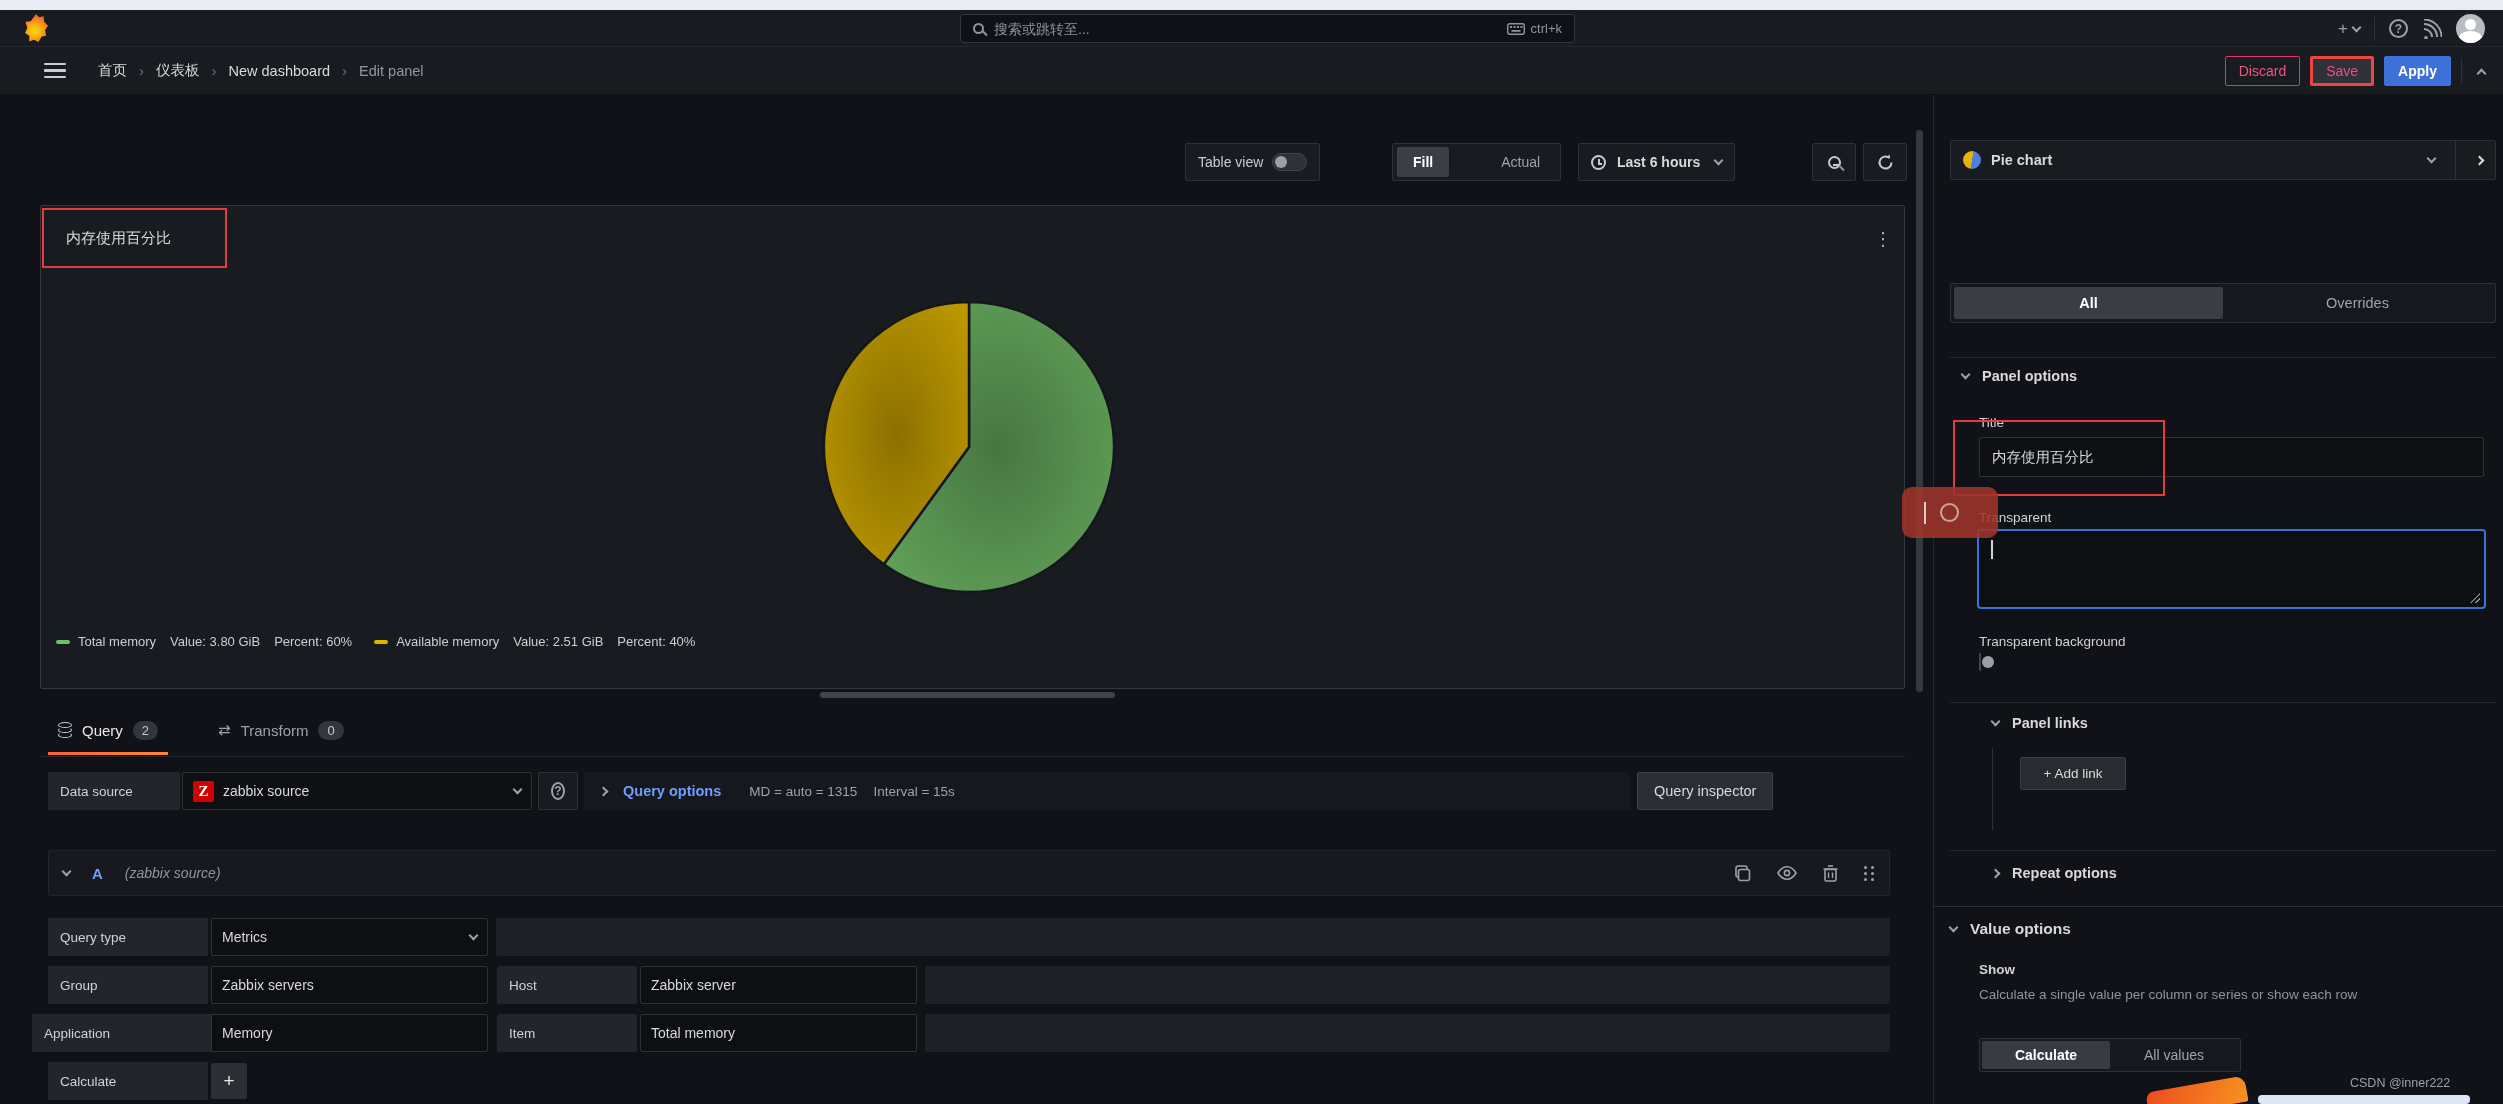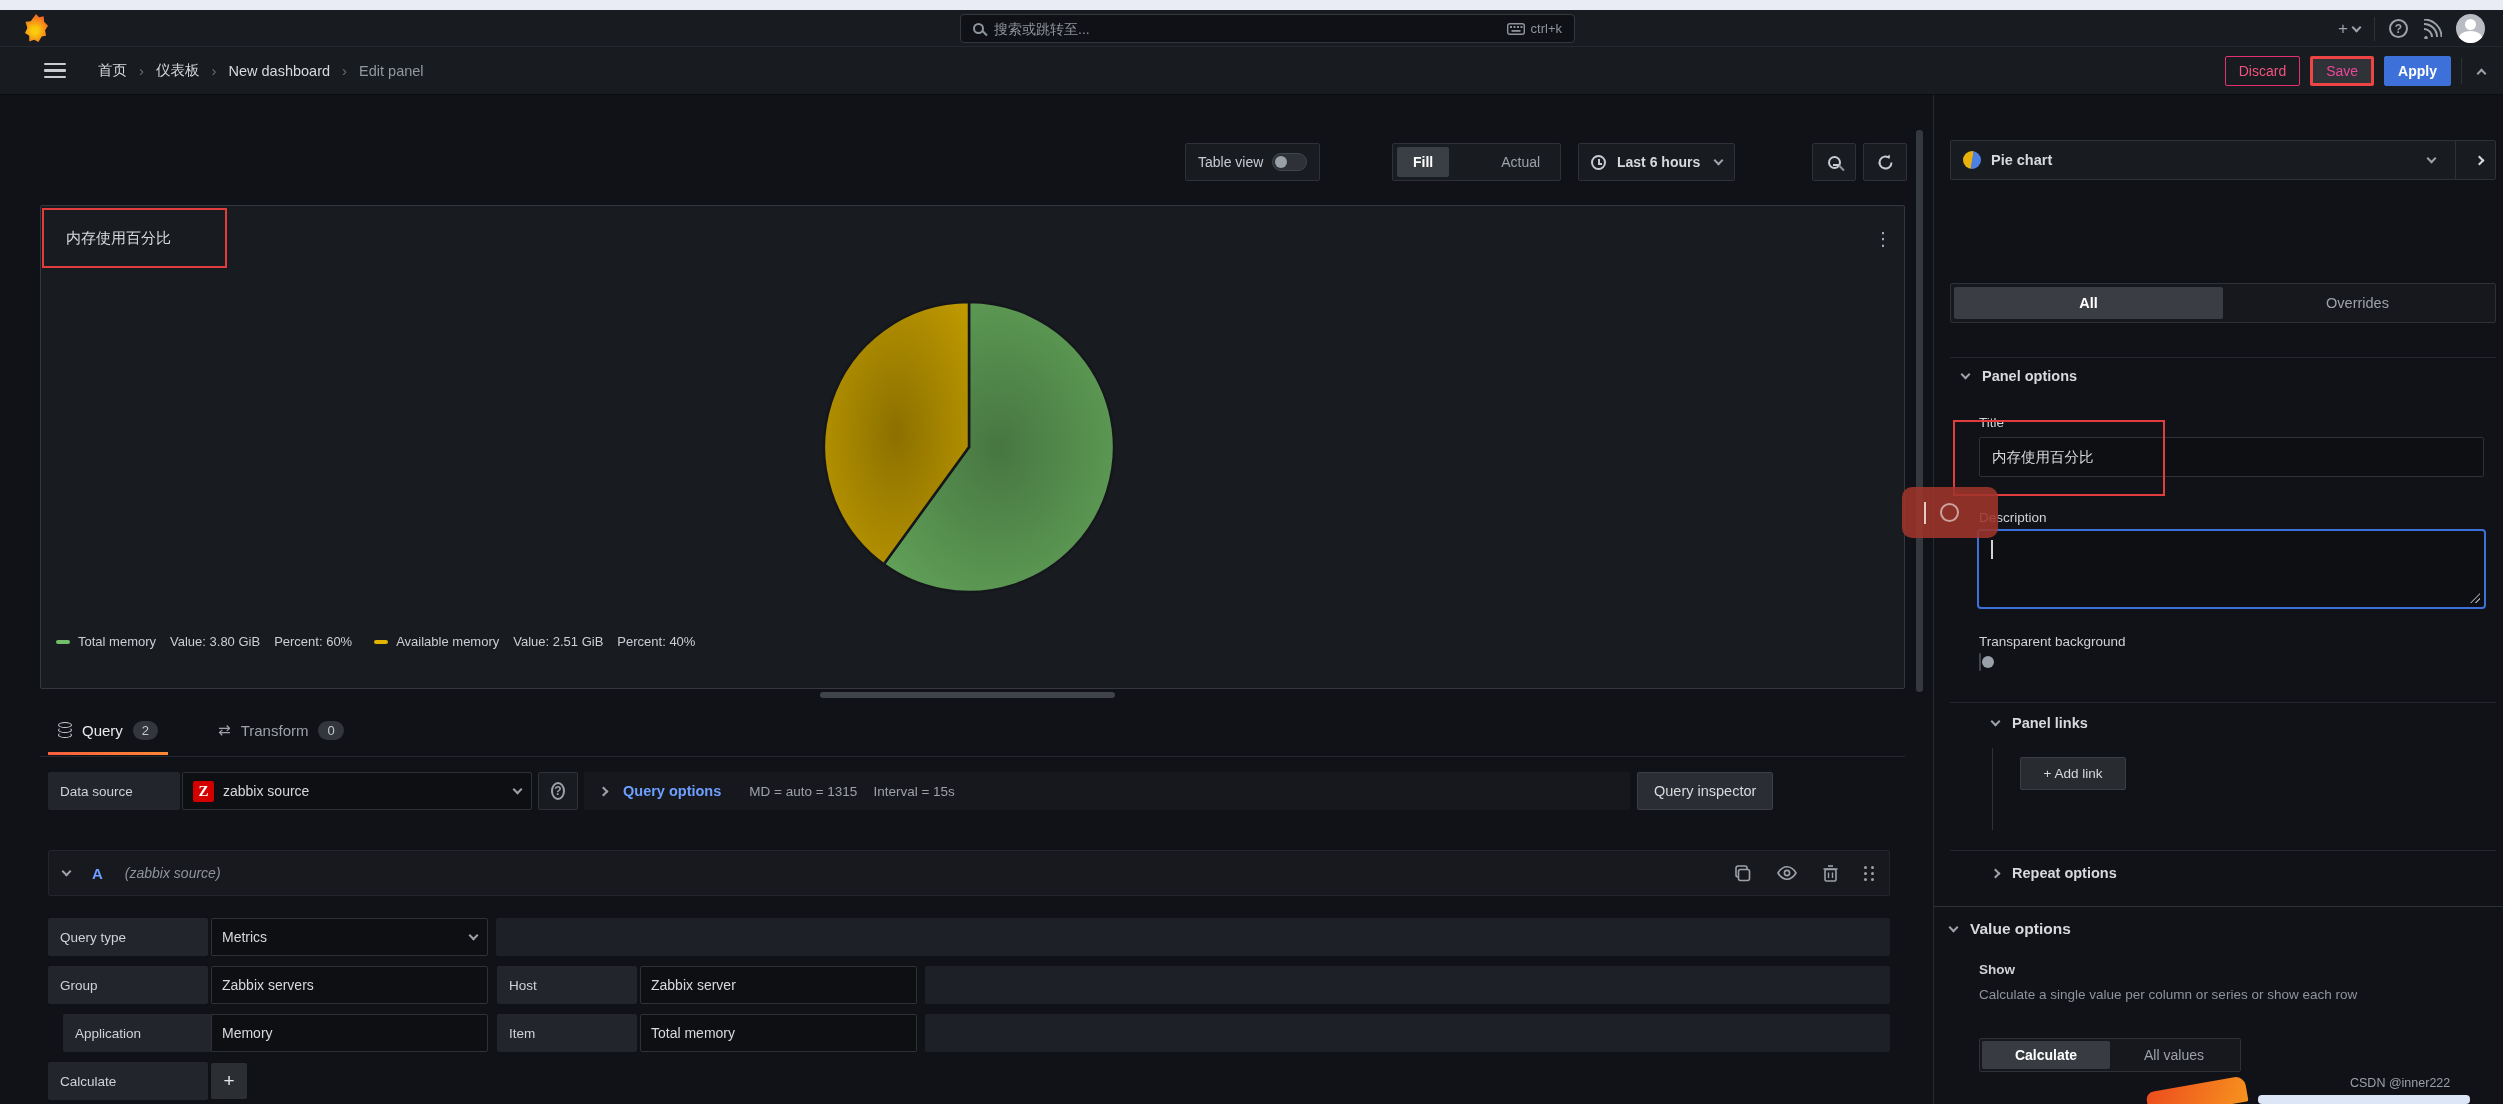--- a/index.html
+++ b/index.html
@@ -356,21 +356,21 @@
   <div class="abs label-box" style="left:48px;top:966px;width:160px;">Group</div>
   <div class="abs input-box" style="left:211px;top:966px;width:277px;">
     <span>Zabbix servers</span>
   </div>
   <div class="abs label-box" style="left:497px;top:966px;width:140px;">Host</div>
   <div class="abs input-box" style="left:640px;top:966px;width:277px;">
     <span>Zabbix server</span>
   </div>
   <div class="abs filler" style="left:925px;top:966px;width:965px;"></div>
 
-  <div class="abs label-box" style="left:63px;top:1014px;width:191px;">Application</div>
+  <div class="abs label-box" style="left:32px;top:1014px;width:191px;">Application</div>
   <div class="abs input-box" style="left:211px;top:1014px;width:277px;">
     <span>Memory</span>
   </div>
   <div class="abs label-box" style="left:497px;top:1014px;width:140px;">Item</div>
   <div class="abs input-box" style="left:640px;top:1014px;width:277px;">
     <span>Total memory</span>
   </div>
   <div class="abs filler" style="left:925px;top:1014px;width:965px;"></div>
 
   <div class="abs label-box" style="left:48px;top:1062px;width:160px;">Calculate</div>
@@ -398,21 +398,21 @@
 
   <div class="abs sect-head" style="left:1962px;top:368px;">
     <span class="chev down"></span>
     <span>Panel options</span>
   </div>
 
   <div class="abs fld-label" style="left:1979px;top:415px;">Title</div>
   <input class="abs side-input" style="left: 1979px; top: 437px;" value="内存使用百分比">
   <div class="abs annot-box" style="left:1953px;top:420px;width:212px;height:76px;"></div>
 
-  <div class="abs fld-label" style="left:1979px;top:510px;">Description</div>
+  <div class="abs fld-label" style="left:1979px;top:510px;">Transparent</div>
   <div class="abs desc-area">
     <span class="caret"></span>
     <span class="resize"></span>
   </div>
 
   <div class="abs fld-label" style="left:1979px;top:634px;">Transparent background</div>
   <span class="abs toggle" style="left:1979px;top:654px;"></span>
 
   <div class="abs divider" style="left:1950px;top:702px;width:546px;"></div>
 

